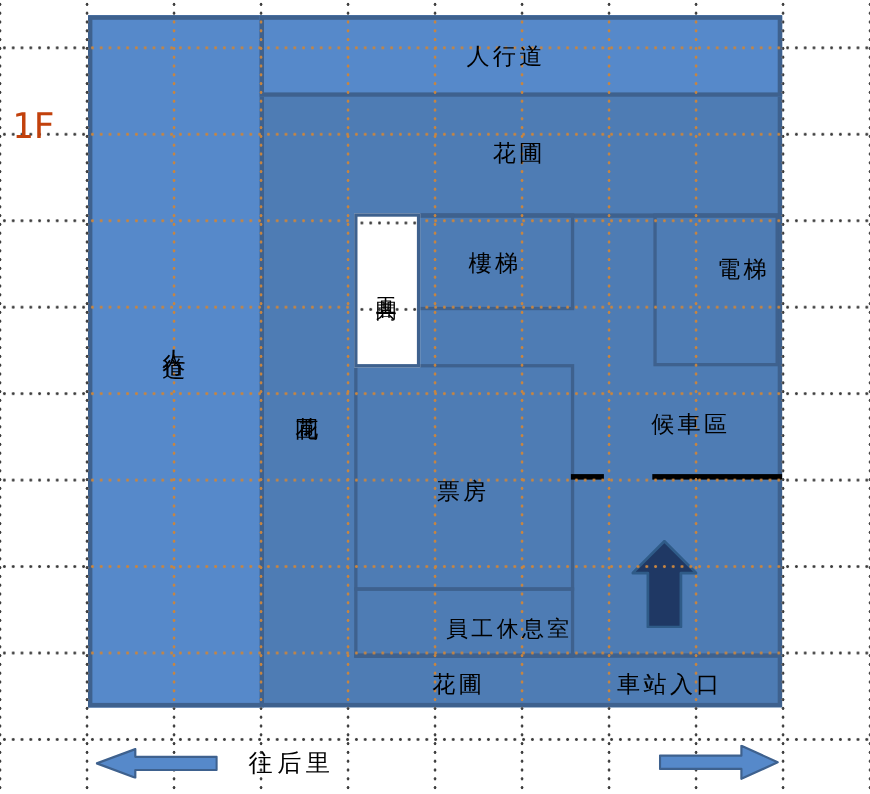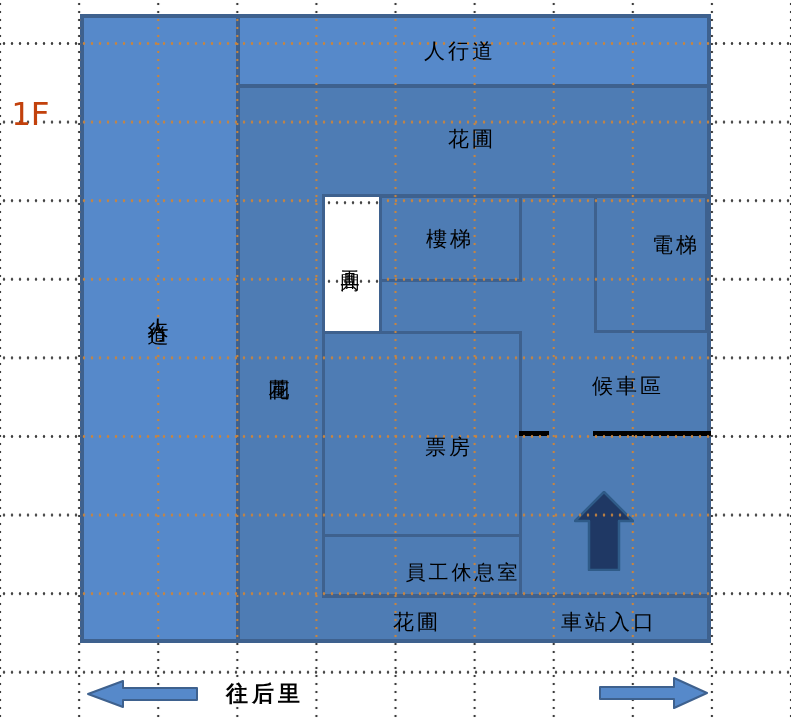--- a/index.html
+++ b/index.html
@@ -90,30 +90,30 @@
 
   <div class="lbl v" style="left:158px;top:307px;">人行道</div>
   <div class="lbl" style="left:460px;top:51px;">人行道</div>
   <div class="lbl" style="left:472px;top:139px;">花圃</div>
   <div class="lbl v" style="left:279px;top:364px;letter-spacing:2px;">花圃</div>
   <div class="lbl" style="left:417px;top:622px;">花圃</div>
   <div class="lbl v" style="left:351px;top:258px;font-size:19px;letter-spacing:2px;">工具間</div>
   <div class="lbl" style="left:450px;top:239px;">樓梯</div>
   <div class="lbl" style="left:648px;top:245px;margin-left:28px;">電梯</div>
   <div class="lbl" style="left:628px;top:386px;">候車區</div>
-  <div class="lbl" style="left:421px;top:447px;margin-left:28px;">票房</div>
+  <div class="lbl" style="left:421px;top:447px;">票房</div>
   <div class="lbl" style="left:423px;top:572px;font-size:20px;margin-left:40px;">員工休息室</div>
   <div class="lbl" style="left:609px;top:622px;">車站入口</div>
 
   <div class="abs icon-wrap" style="left:87px;top:680px;z-index:3;">
     <svg width="111" height="28" viewBox="0 0 111 28">
       <polygon points="1,14 36,1 36,8 110,8 110,20 36,20 36,27" fill="#5689ca" stroke="#3e618e" stroke-width="2" stroke-linejoin="round"></polygon>
     </svg>
   </div>
-  <div class="lbl dir-lbl" style="left:265px;top:694px;font-weight:bold;">往后里</div>
+  <div class="lbl dir-lbl" style="left:265px;top:694px;">往后里</div>
 
   <div class="abs icon-wrap" style="left:599px;top:677px;z-index:3;">
     <svg width="110" height="32" viewBox="0 0 110 32">
       <polygon points="1,10 75,10 75,1 108,16 75,31 75,22 1,22" fill="#5689ca" stroke="#3e618e" stroke-width="2" stroke-linejoin="round"></polygon>
     </svg>
   </div>
 
 </div>
 
 </body></html>

